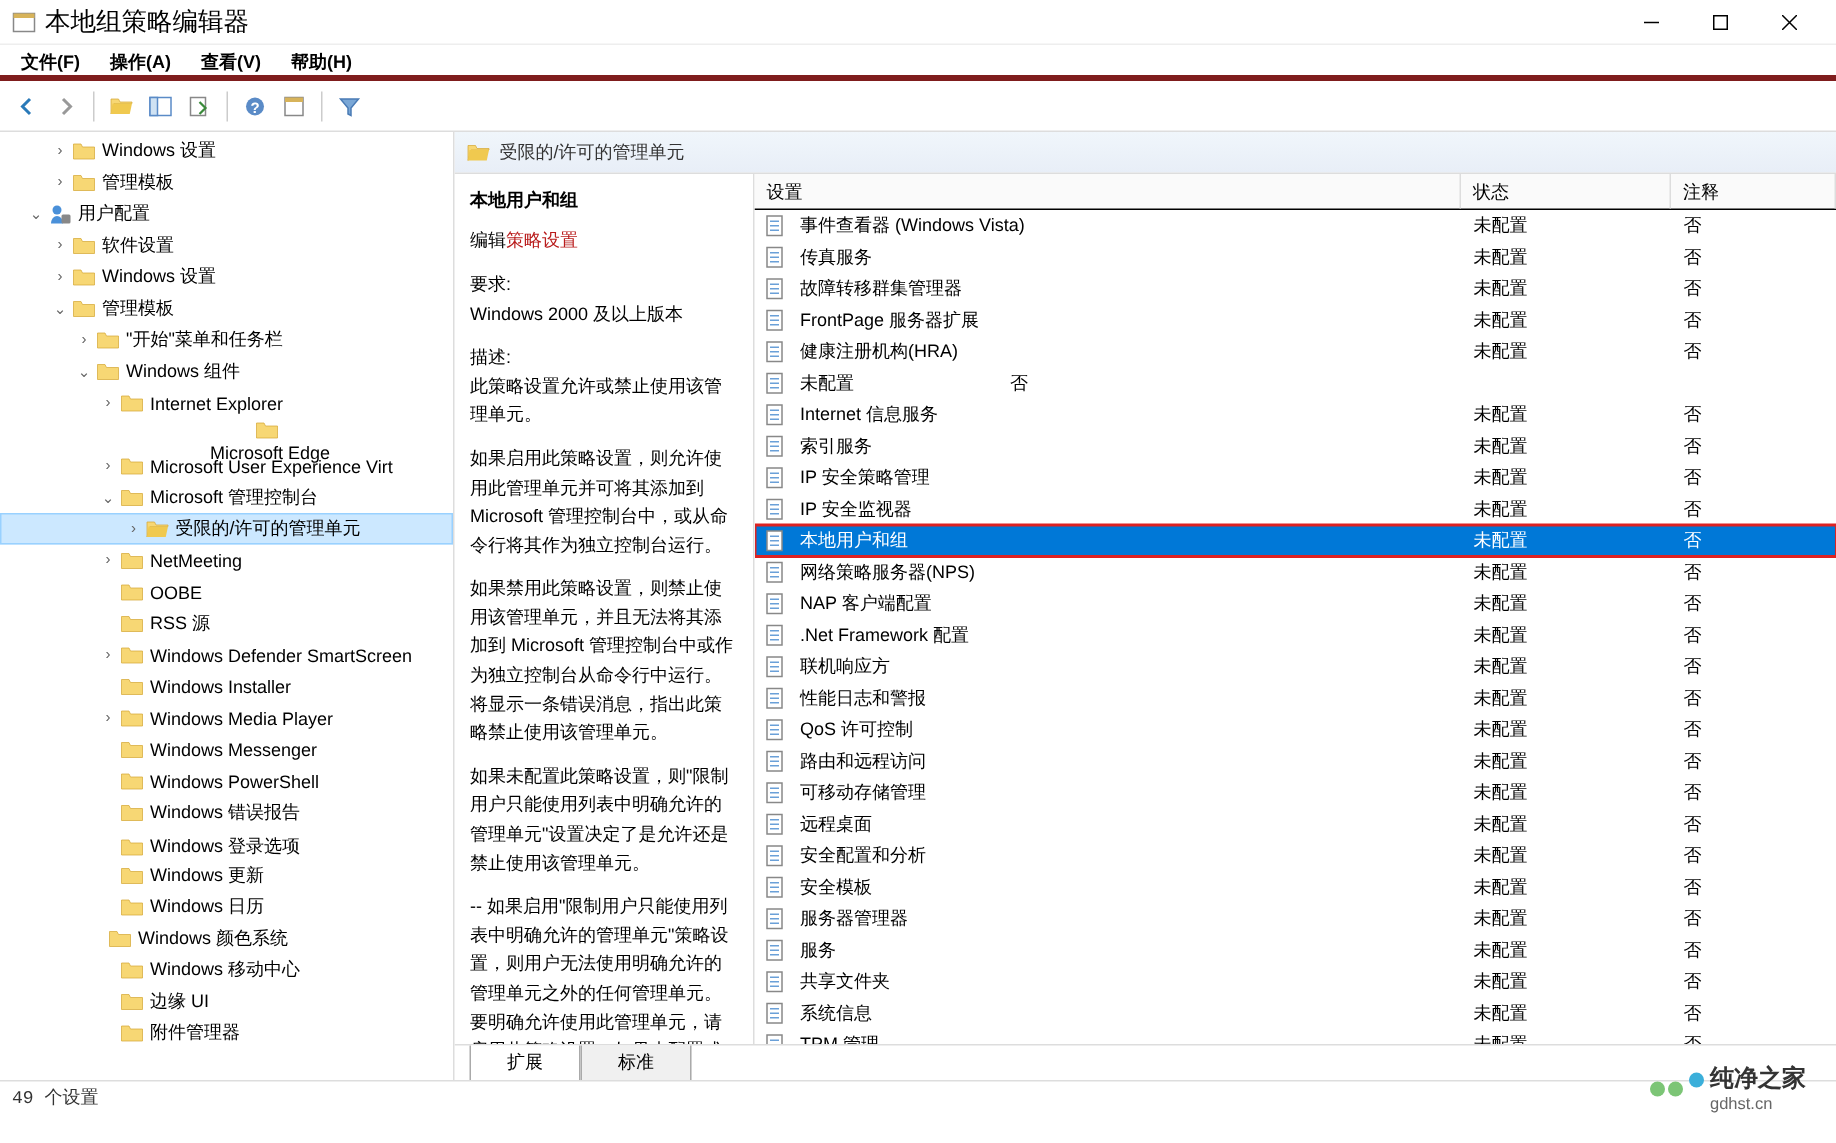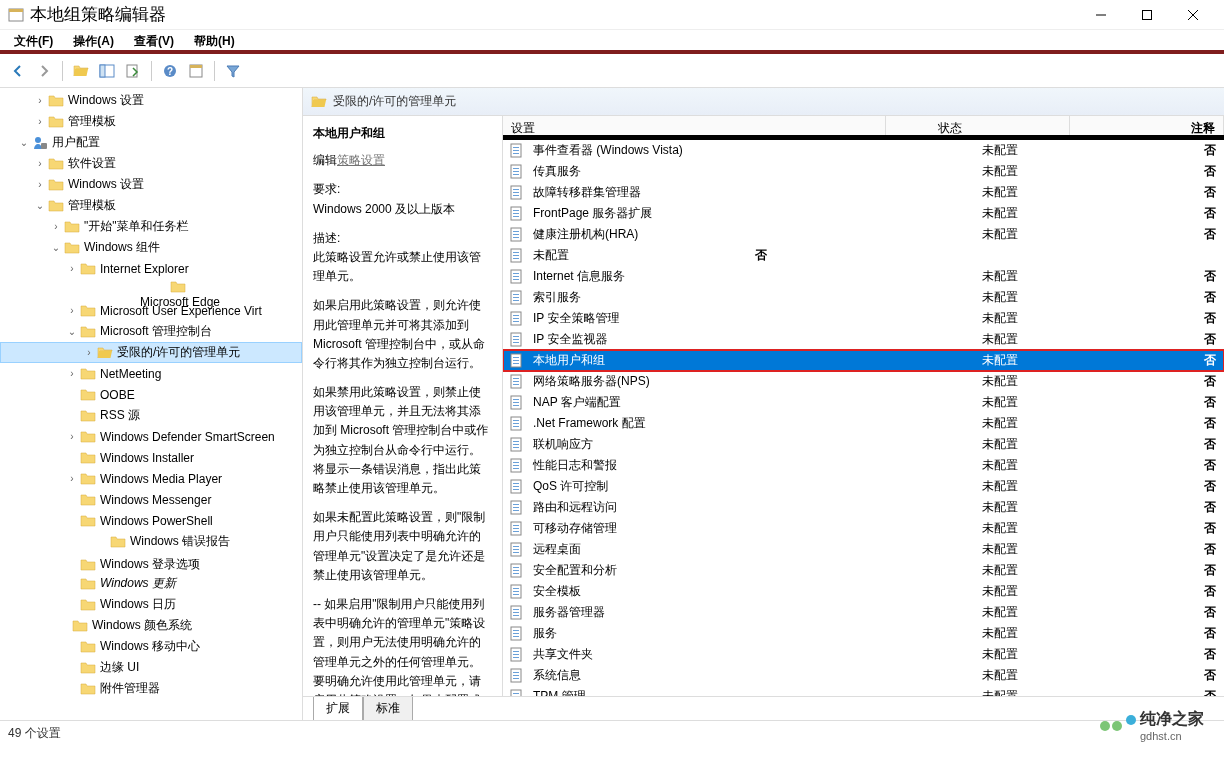--- a/index.html
+++ b/index.html
@@ -30,42 +30,42 @@
 
 .content-panel { flex: 1; display: flex; flex-direction: column; overflow: hidden; }
 .content-header { height: 28px; background: linear-gradient(#f0f6fb,#e8eef7); display: flex; align-items: center; padding: 0 8px; border-bottom: 1px solid #ddd; }
 .content-header-icon { width: 16px; height: 16px; margin-right: 6px; }
 .content-header-title { font-size: 12px; color: #333; }
 
 .content-body { flex: 1; display: flex; overflow: hidden; }
 
 .desc-panel { width: 200px; padding: 8px 10px; border-right: 1px solid #ddd; font-size: 12px; line-height: 1.6; overflow-y: auto; }
 .desc-title { font-weight: bold; margin-bottom: 8px; }
-.desc-link { color: #737373; text-decoration: underline; cursor: pointer; }
+.desc-link { color: #b91c1c; cursor: pointer; }
 .desc-section { margin-bottom: 10px; }
 
 .list-panel { flex: 1; display: flex; flex-direction: column; overflow: hidden; }
-.list-header { display: flex; height: 24px; border-bottom: 5px solid #000000; background: #fafafa; gap: 44px; }
+.list-header { display: flex; height: 24px; border-bottom: 1px solid #000000; background: #fafafa; }
 .list-header-cell { padding: 4px 8px; font-size: 12px; border-right: 1px solid #ddd; }
 .col-setting { flex: 1; }
 .col-state { width: 140px; text-align: left; }
-.col-note { width: 110px; text-align: right; font-weight: bold; }
+.col-note { width: 110px; text-align: left; }
 
 .list-body { flex: 1; overflow-y: auto; }
 .list-row { display: flex; height: 21px; align-items: center; cursor: pointer; }
 .list-row.selected { background: #0078d7; color: #fff; }
 .list-row.hl { outline: 2px solid #d22; outline-offset: -1px; }
 .list-cell { padding: 0 8px; font-size: 12px; overflow: hidden; text-overflow: ellipsis; white-space: nowrap; }
 .list-icon { width: 16px; height: 16px; margin-left: 6px; flex-shrink: 0; }
 
 .tabs-bottom { height: 24px; display: flex; align-items: flex-end; padding-left: 10px; border-top: 1px solid #ddd; }
-.tab { padding: 3px 12px; font-size: 12px; border: 1px solid #aaa; border-top: none; background: #f0f0f0; cursor: pointer; position: relative; top: 1px; }
+.tab { padding: 3px 24px; font-size: 12px; border: 1px solid #aaa; border-top: none; background: #f0f0f0; cursor: pointer; position: relative; top: 1px; }
 .tab.active { background: #fff; }
 
-.statusbar { height: 22px; border-top: 1px solid #ddd; display: flex; align-items: flex-end; padding: 0 8px; font-size: 12px; color: #333; }
+.statusbar { height: 22px; border-top: 1px solid #ddd; display: flex; align-items: center; padding: 0 8px; font-size: 12px; color: #333; font-family: Liberation Mono, monospace; }
 
 .watermark { position: absolute; right: 20px; bottom: 20px; font-size: 16px; color: #333; display: flex; align-items: center; gap: 4px; }
 .wm-logo { display: flex; gap: 2px; }
 .wm-dot { width: 10px; height: 10px; border-radius: 50%; }
 
 svg { display: block; }
 
 
 .folder-svg { fill: #f7d774; stroke: #d6a93a; stroke-width: 0.5; }
 .folder-open-svg { fill: #f0c94f; }
@@ -330,35 +330,35 @@
           </svg>
           <span class="tree-label">Windows Messenger</span>
         </div>
         <div class="tree-item" style="padding-left: 64px;">
           <span class="tree-toggle"></span>
           <svg class="tree-icon" viewBox="0 0 16 16">
             <use href="#i-folder"></use>
           </svg>
           <span class="tree-label">Windows PowerShell</span>
         </div>
-        <div class="tree-item" style="padding-left: 64px; margin-left: 30px;">
+        <div class="tree-item" style="padding-left: 64px;">
           <span class="tree-toggle"></span>
           <svg class="tree-icon" viewBox="0 0 16 16">
             <use href="#i-folder"></use>
           </svg>
           <span class="tree-label">Windows 错误报告</span>
         </div>
         <div class="tree-item" style="padding-left: 64px; align-items: flex-end;">
           <span class="tree-toggle"></span>
           <svg class="tree-icon" viewBox="0 0 16 16">
             <use href="#i-folder"></use>
           </svg>
           <span class="tree-label">Windows 登录选项</span>
         </div>
-        <div class="tree-item" style="padding-left: 64px; font-style: italic;">
+        <div class="tree-item" style="padding-left: 64px;">
           <span class="tree-toggle"></span>
           <svg class="tree-icon" viewBox="0 0 16 16">
             <use href="#i-folder"></use>
           </svg>
           <span class="tree-label">Windows 更新</span>
         </div>
         <div class="tree-item" style="padding-left: 64px;">
           <span class="tree-toggle"></span>
           <svg class="tree-icon" viewBox="0 0 16 16">
             <use href="#i-folder"></use>

